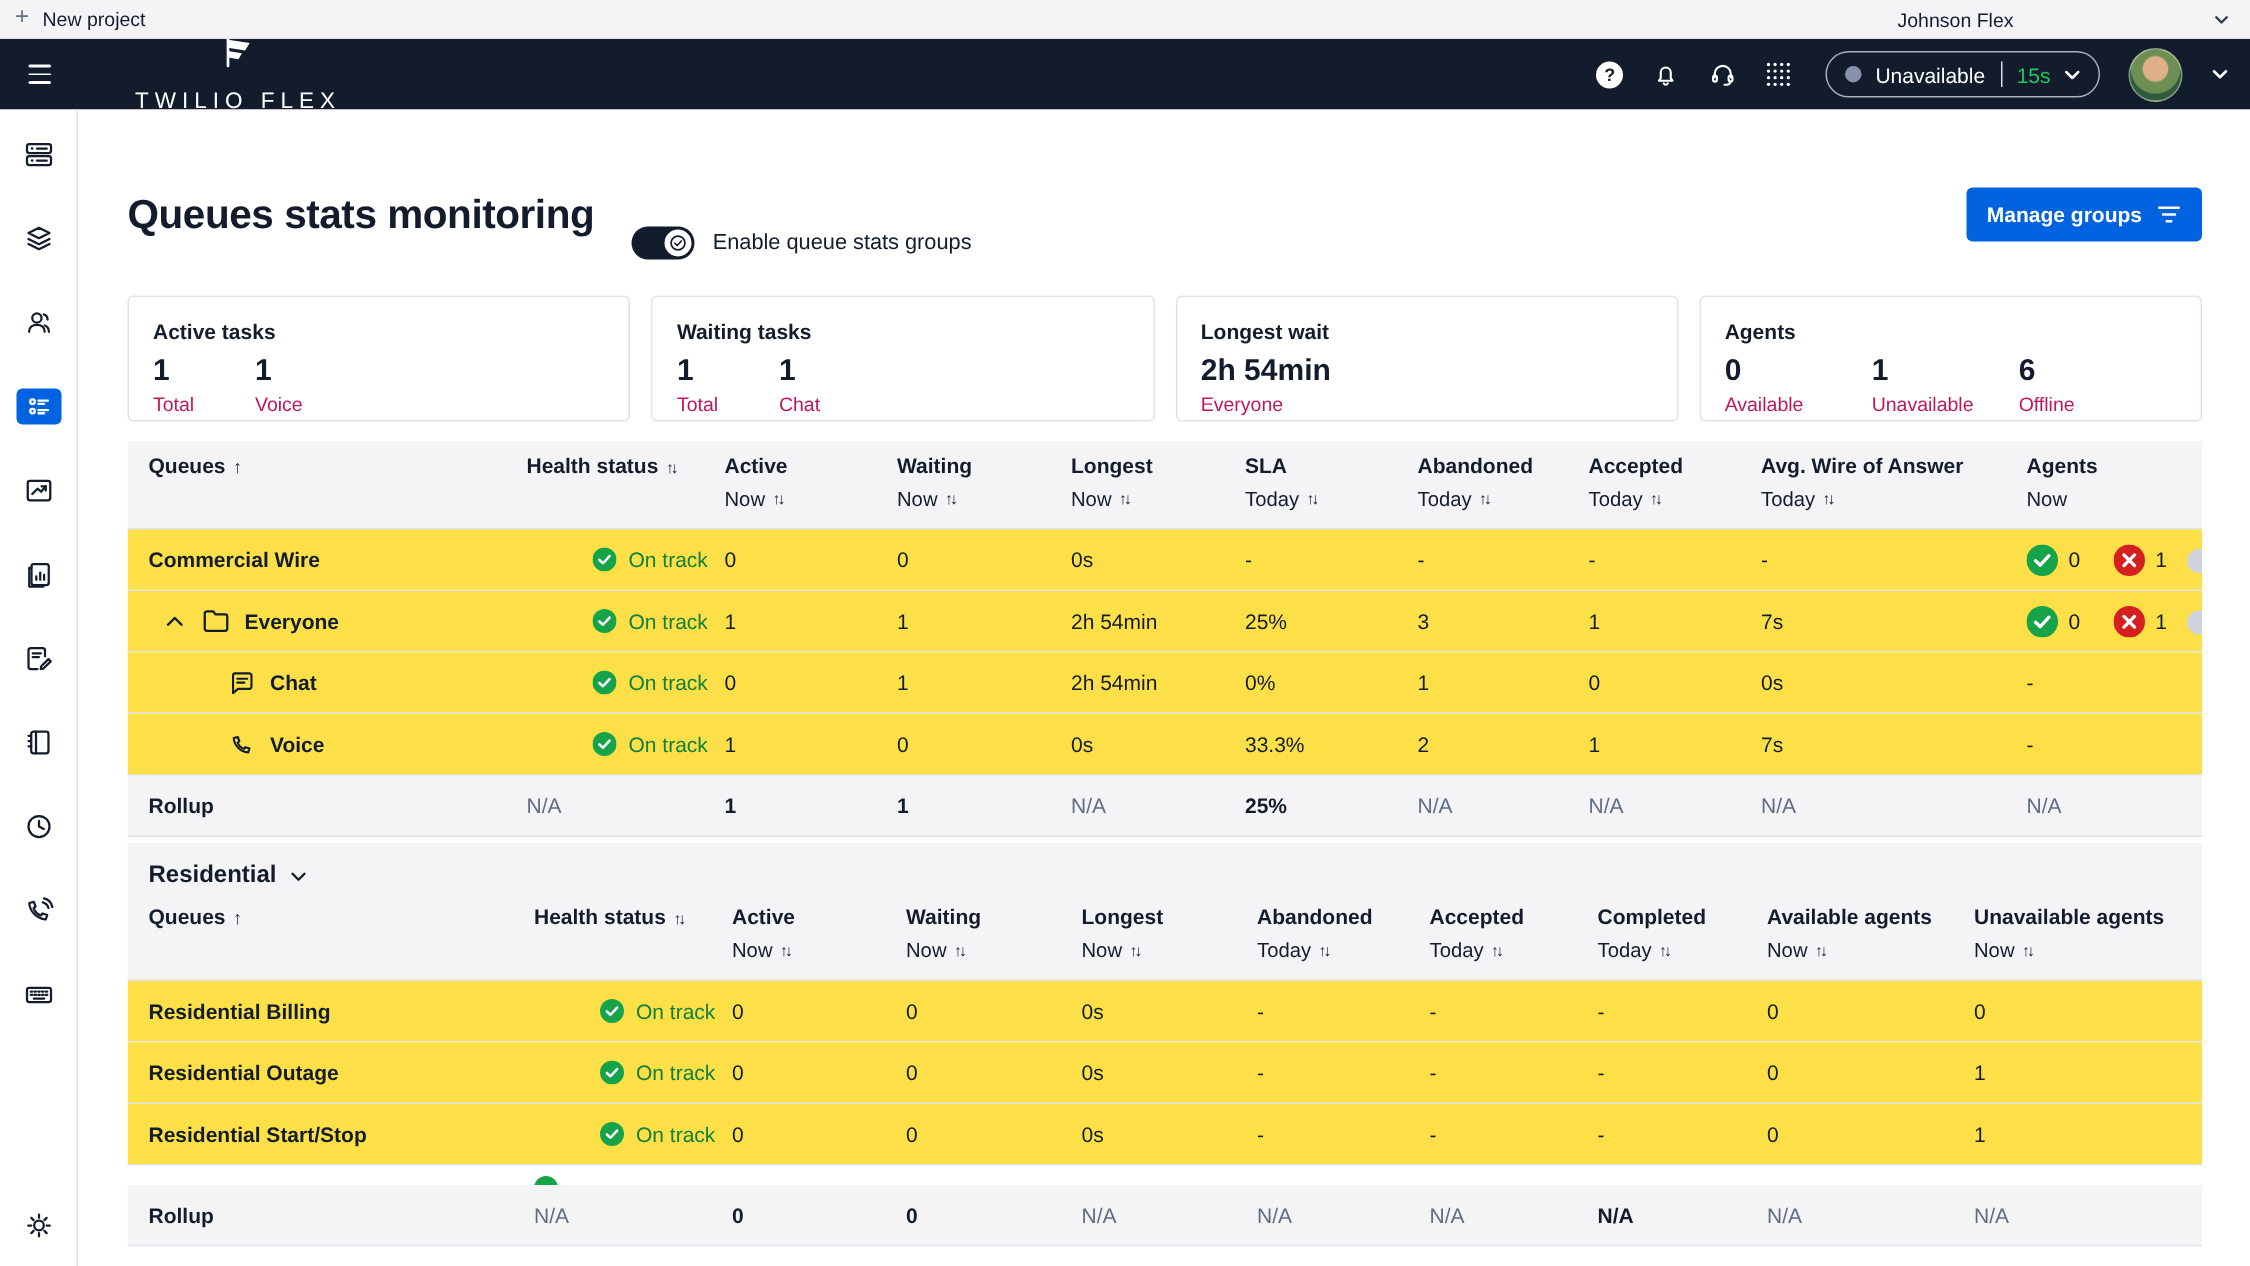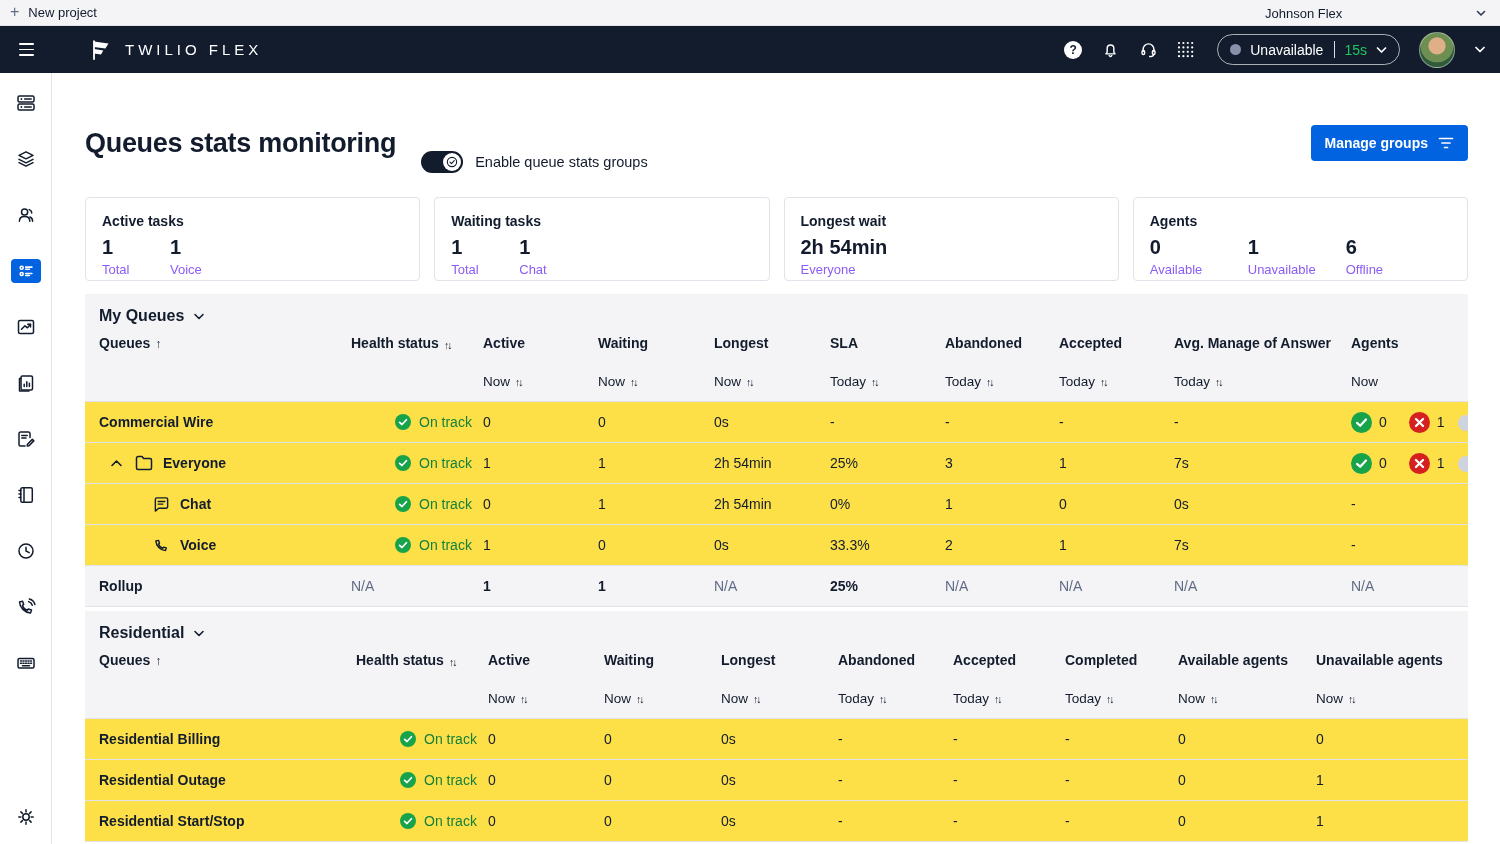--- a/index.html
+++ b/index.html
@@ -15,21 +15,21 @@
   .topbar{height:26px;background:#F4F4F6;border-bottom:1px solid #E3E5EA;display:flex;align-items:center;padding:0 12px 0 10px;font-size:13px;position:relative;}
   .tb-left{display:flex;align-items:center;gap:9px;cursor:pointer;}
   .plus{color:#606B85;font-size:16px;line-height:1;margin-top:-2px;}
   .tb-account{position:absolute;left:1265px;top:0;height:26px;display:flex;align-items:center;}
   .tb-caret{position:absolute;right:14px;top:9px;color:#2f3b52;}
 
   
   .appbar{height:47px;background:var(--navy);display:flex;align-items:center;color:#fff;padding:0 14px 0 0;}
   .hamburger{width:52px;display:flex;flex-direction:column;align-items:center;gap:3.5px;background:none;border:none;cursor:pointer;}
   .hamburger span{display:block;width:15px;height:1.8px;background:#fff;border-radius:1px;}
-  .brand{display:flex;align-items:center;gap:13px;margin-left:38px;}
+  .brand{display:flex;align-items:center;gap:13px;margin-left:38px;flex-direction:column;}
   .brand-text{font-size:15px;letter-spacing:4px;font-weight:400;color:#fff;}
   .ab-right{margin-left:auto;display:flex;align-items:center;gap:19px;}
   .help-dot{width:18px;height:18px;border-radius:50%;background:#fff;color:var(--navy);font-size:12px;font-weight:700;display:flex;align-items:center;justify-content:center;cursor:pointer;}
   .ab-icon{color:#fff;cursor:pointer;display:flex;}
   .status-pill{height:31px;border:1px solid rgba(255,255,255,0.65);border-radius:16px;display:flex;align-items:center;padding:0 12px 0 12px;gap:9px;cursor:pointer;margin-left:4px;}
   .status-dot{width:11px;height:11px;border-radius:50%;background:#8891AA;}
   .status-pill .lbl{font-size:14px;color:#fff;}
   .pill-div{width:1px;height:17px;background:rgba(255,255,255,0.85);margin-left:2px;}
   .status-pill .tmr{font-size:14px;color:#22c55e;}
   .avatar{width:36px;height:36px;border-radius:50%;border:1px solid rgba(255,255,255,.4);
@@ -52,34 +52,34 @@
   .btn-primary{margin-left:auto;height:36px;background:var(--blue);color:#fff;border:none;border-radius:4px;font-size:14px;font-weight:600;display:flex;align-items:center;gap:10px;padding:0 14px;cursor:pointer;font-family:"Liberation Sans",sans-serif;}
 
   
   .cards{display:grid;grid-template-columns:repeat(4,1fr);gap:14px;margin-top:24px;}
   .card{border:1px solid var(--line);border-radius:4px;background:#fff;padding:15px 16px 12px;height:84px;}
   .card h3{font-size:14px;font-weight:700;margin-bottom:7px;}
   .card .stats{display:flex;}
   .stat{margin-right:30px;min-width:38px;}
   .card:nth-child(4) .stat{min-width:84px;margin-right:14px;}
   .stat .v{font-size:20px;font-weight:700;line-height:1.1;}
-  .stat .l{font-size:13px;margin-top:4px;color:#8b5cf6;}
+  .stat .l{font-size:13px;margin-top:4px;color:#be185d;}
 
   
   .qsec{margin-top:13px;width:1383px;overflow:hidden;}
   .sec-head{background:var(--bg);border-bottom:1px solid var(--line);}
   .sec-title-row{display:flex;align-items:center;gap:9px;padding:13px 0 2px 14px;}
   .sec-title{font-size:16px;font-weight:700;}
   .chev{color:var(--navy);cursor:pointer;display:flex;}
   .grid-row{display:grid;padding-left:14px;align-items:center;}
   .mqg{grid-template-columns:252px 132px 115px 116px 116px 115px 114px 115px 177px minmax(0,1fr);}
   .resg{grid-template-columns:257px 132px 116px 117px 117px 115px 112px 113px 138px minmax(0,1fr);}
   .hrow{padding-top:8px;padding-bottom:12px;align-items:start;}
   .hcell .h1{font-size:14px;font-weight:700;display:flex;align-items:flex-end;gap:5px;}
-  .hcell .h2{font-size:13.5px;margin-top:23px;display:flex;align-items:center;gap:5px;color:var(--navy);}
+  .hcell .h2{font-size:13.5px;margin-top:7px;display:flex;align-items:center;gap:5px;color:var(--navy);}
   .sort{font-size:10.5px;letter-spacing:-2px;color:var(--navy);cursor:pointer;padding-right:2px;}
   .sort1{font-size:12px;color:var(--navy);cursor:pointer;}
   .trow{height:41px;background:#fde047;border-bottom:1px solid var(--line);position:relative;}
   .cell{font-size:14px;}
   .qname{font-weight:700;display:flex;align-items:center;}
   .qname .caret{margin-left:11px;margin-right:12px;display:flex;cursor:pointer;}
   .qname .qicon{margin-right:10px;display:flex;color:var(--navy);}
   .child-ind{width:54px;flex:none;}
   .health{display:flex;align-items:center;gap:8px;color:var(--greentext);padding-left:44px;}
   .agents-cell{display:flex;align-items:center;}
@@ -334,28 +334,20 @@
         <div class="stat">
             <div class="v">6</div>
             <div class="l">Offline</div>
           </div>
       </div>
     </div>
   </div>
 
   <section class="qsec">
     <div class="sec-head">
-      <div class="sec-title-row">
-        <span class="sec-title">My Queues</span>
-        <span class="chev">
-            <svg class="i" width="12" height="9" viewBox="0 0 12 9">
-              <path d="M2 2.5 L6 6.5 L10 2.5" stroke-width="1.6"></path>
-            </svg>
-          </span>
-      </div>
       <div class="grid-row hrow mqg">
         <div class="hcell">
             <div class="h1">
               <span>Queues</span>
               <span class="sort1">↑</span>
             </div>
           </div>
         <div class="hcell">
             <div class="h1">
               <span>Health status</span>
@@ -411,21 +403,21 @@
             <div class="h1">
               <span>Accepted</span>
             </div>
             <div class="h2">
               <span>Today</span>
               <span class="sort">↑↓</span>
             </div>
           </div>
         <div class="hcell">
             <div class="h1">
-              <span>Avg. Manage of Answer</span>
+              <span>Avg. Wire of Answer</span>
             </div>
             <div class="h2">
               <span>Today</span>
               <span class="sort">↑↓</span>
             </div>
           </div>
         <div class="hcell">
             <div class="h1">
               <span>Agents</span>
             </div>

